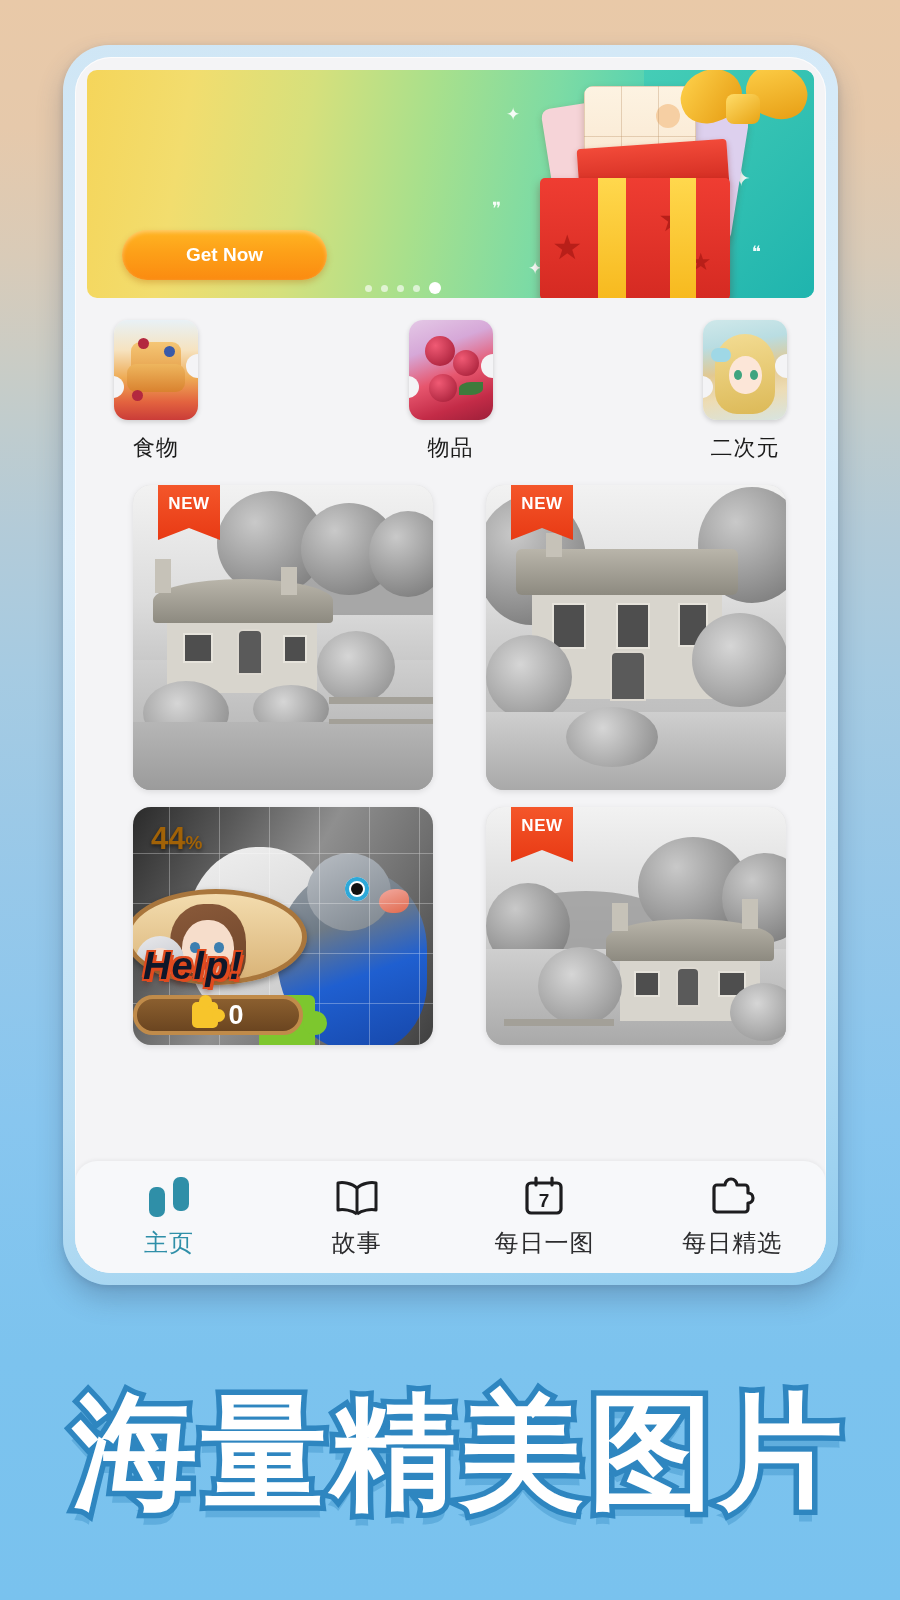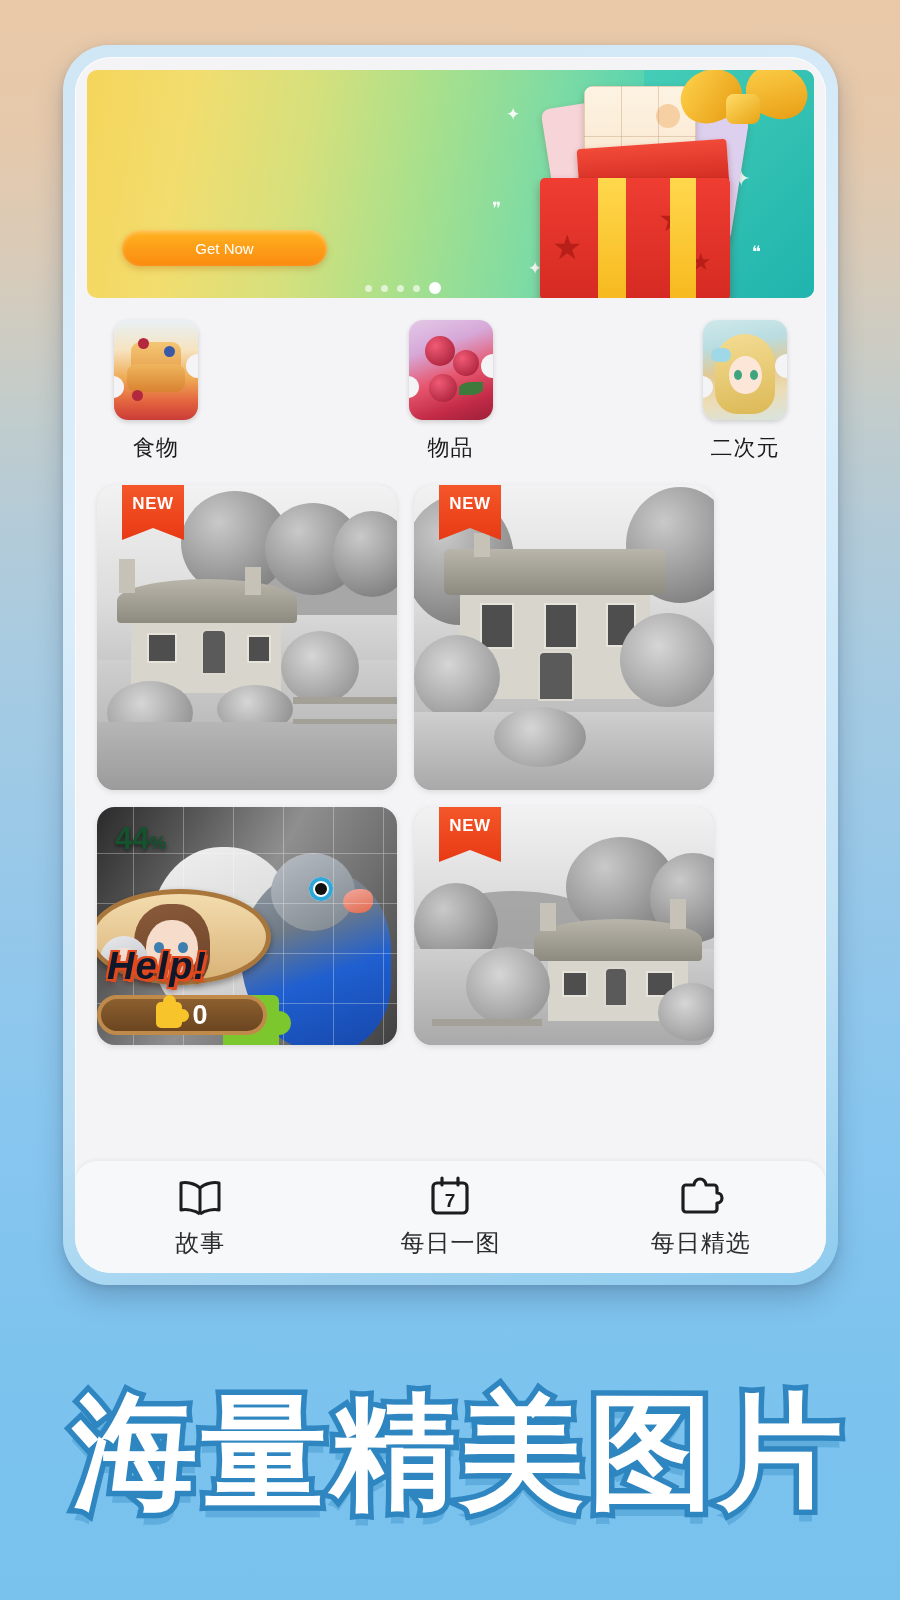--- a/index.html
+++ b/index.html
@@ -38,24 +38,24 @@
   .banner-title{
     position:absolute; left:34px; top:26px; width:430px;
     font-size:41px; font-weight:bold; font-style:italic;
     color:#fff; line-height:1.33; letter-spacing:.5px;
     text-shadow: 3px 3px 0 #e8741c, -1px -1px 0 #f08a2c,
                  0 4px 5px rgba(140,60,0,.35);
     -webkit-text-stroke:1px rgba(232,116,28,.55);
   }
   .banner-title .l2{ display:block; margin-top:4px; }
   .get-now{
-    position:absolute; left:35px; top:160px; width:205px; height:36px;
+    position:absolute; left:35px; top:160px; width:205px; height:50px;
     border-radius:25px; border:none; cursor:pointer;
     background:linear-gradient(180deg,#ffb523 0%,#fda018 45%,#fb8b10 100%);
-    color:#fff; font-size:15px; font-weight:normal;
+    color:#fff; font-size:19px; font-weight:bold;
     box-shadow:0 3px 6px rgba(180,90,0,.3), inset 0 2px 4px rgba(255,255,255,.35);
   }
   .dots{ position:absolute; left:278px; top:212px; display:flex; gap:9px; align-items:center; }
   .dot{ width:7px; height:7px; border-radius:50%; background:rgba(255,255,255,.62); }
   .dot.active{ width:12px; height:12px; background:#fff; }
 
   
   .gift{ position:absolute; right:0; top:0; width:330px; height:100%; }
   .gift .teal-bg{ position:absolute; right:0; top:0; width:170px; height:100%;
     background:linear-gradient(135deg,#45cdb6,#1fb4ae); }
@@ -143,30 +143,30 @@
   .c5 .face{ position:absolute; left:26px; top:36px; width:33px; height:38px;
     border-radius:50% 50% 48% 48%; background:#fce6d8; }
   .c5 .eye{ position:absolute; top:50px; width:8px; height:10px; border-radius:50%; background:#3fa47f; }
   .c5 .eye.l{ left:31px; } .c5 .eye.r{ left:47px; }
   .c5 .bowb{ position:absolute; left:8px; top:28px; width:20px; height:14px; border-radius:7px; background:#9fd8e6; }
 
   
   .sec-title{ margin:30px 0 0 26px; font-size:32px; font-weight:bold; color:#1d1d1f; letter-spacing:2px; }
   .grid2{ display:flex; flex-wrap:wrap; gap:17px; padding:22px 22px 0 22px; }
   .pz{ position:relative; width:300px; height:305px; border-radius:18px; overflow:hidden;
-    background:#dcdcdc; cursor:pointer; box-shadow:0 2px 6px rgba(0,0,0,.10); }
+    background:#dcdcdc; cursor:pointer; box-shadow:0 2px 6px rgba(0,0,0,.10);margin-left:36px; }
   .pz.short{ height:238px; }
 
   .new-badge{ position:absolute; left:25px; top:0; width:62px; height:55px; z-index:4;
     background:linear-gradient(180deg,#f4562a,#e83a14);
     clip-path:polygon(0 0,100% 0,100% 100%,50% 78%,0 100%);
     display:flex; align-items:flex-start; justify-content:center; }
   .new-badge span{ color:#fff; font-size:17px; font-weight:bold; margin-top:9px; letter-spacing:.6px; }
 
-  .pct{ position:absolute; left:18px; top:14px; z-index:4; color:#14532d;
+  .pct{ position:absolute; left:18px; top:14px; z-index:4; color:#a16207;
     font-size:31px; font-weight:bold; text-shadow:0 2px 4px rgba(0,0,0,.55); }
   .pct i{ font-size:19px; font-style:normal; }
 
   
   .scene{ position:absolute; inset:0; }
   .sky{ position:absolute; inset:0; background:linear-gradient(180deg,#f2f2f2 0%,#dcdcdc 38%,#c5c5c5 62%,#b4b4b4 100%); }
   .hill{ position:absolute; border-radius:50% 50% 0 0; background:#9d9d9d; opacity:.85; }
   .tree{ position:absolute; border-radius:50%; background:radial-gradient(circle at 35% 30%,#c9c9c9,#6f6f6f); }
   .cottage{ position:absolute; background:#d8d5cd; }
   .roof{ position:absolute; background:linear-gradient(180deg,#b9b5aa,#8d8a80);
@@ -430,20 +430,29 @@
         <div class="bush" style="left:244px;top:176px;width:68px;height:58px;"></div>
         <div class="bridge" style="left:18px;top:212px;width:110px;"></div>
       </div>
       <div class="new-badge">
         <span>NEW</span>
       </div>
     </div>
   </div>
 
   <div class="tabbar">
+    <div class="tab active">
+      <div class="ic">
+        <div class="ic-home">
+              <i class="a"></i>
+              <i class="b"></i>
+            </div>
+      </div>
+      <div class="tab-lbl">主页</div>
+    </div>
     <div class="tab">
       <div class="ic">
         <svg width="46" height="38" viewBox="0 0 46 38" fill="none" stroke="#1d1d1f" stroke-width="3" stroke-linejoin="round">
           <path d="M23 9 C18 4 9 3 4 4 L4 31 C9 30 18 31 23 35"></path>
           <path d="M23 9 C28 4 37 3 42 4 L42 31 C37 30 28 31 23 35"></path>
           <path d="M23 9 L23 35"></path>
         </svg>
       </div>
       <div class="tab-lbl">故事</div>
     </div>

